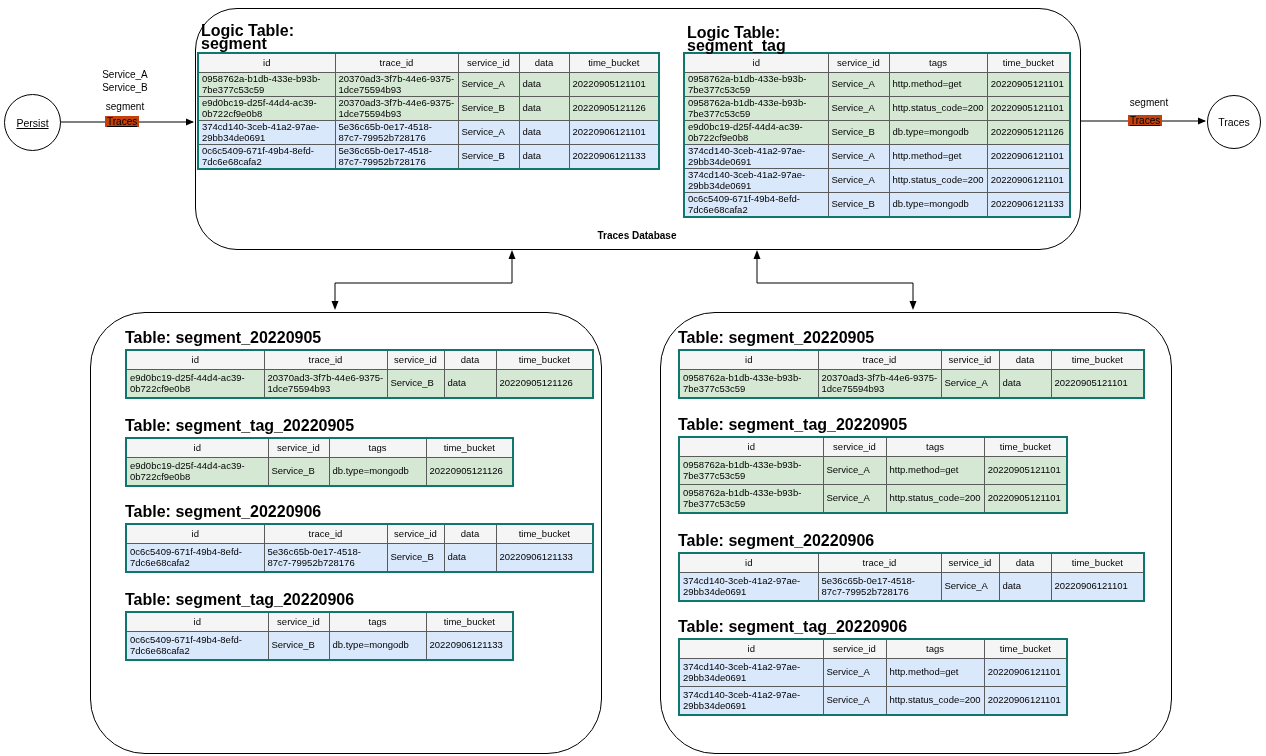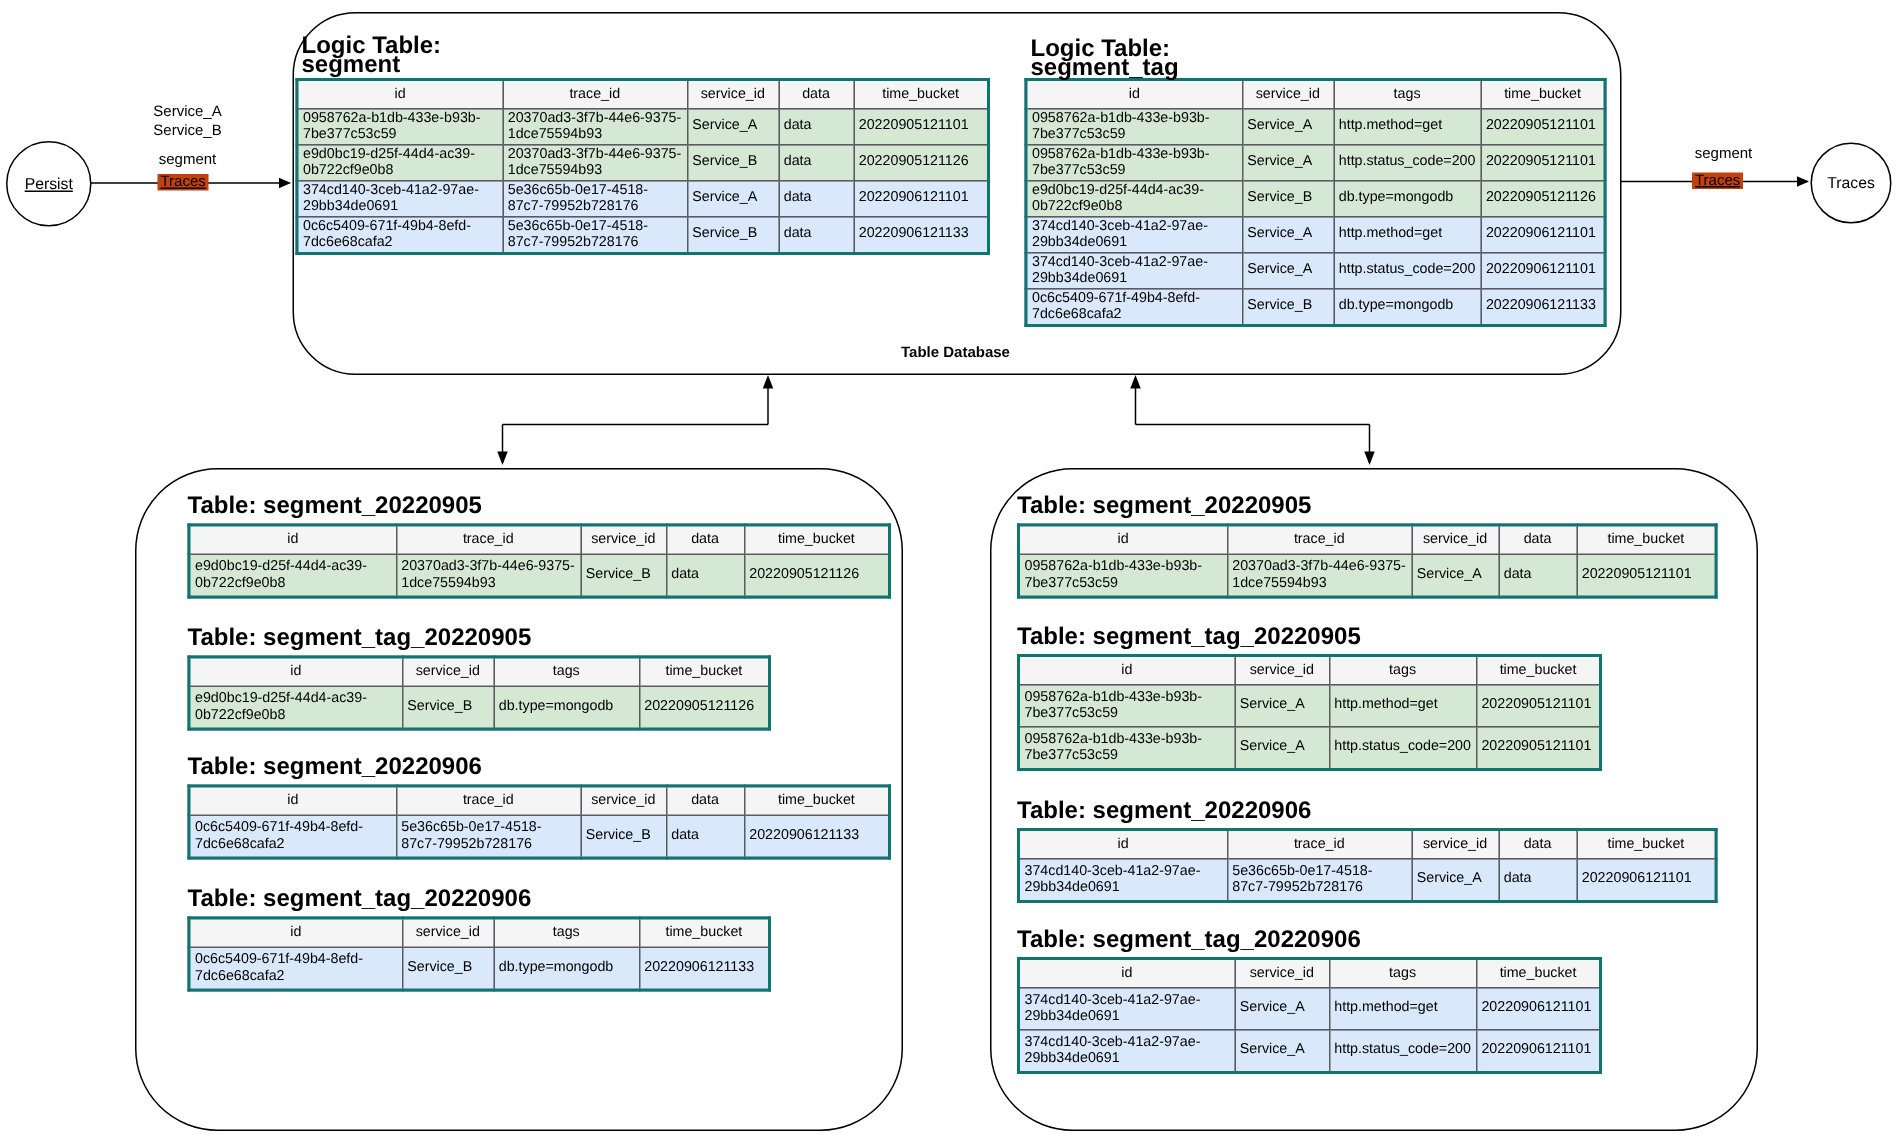--- a/index.html
+++ b/index.html
@@ -199,21 +199,21 @@
           <tr class="tint-blue">
             <td>0c6c5409-671f-49b4-8efd-7dc6e68cafa2</td>
             <td>Service_B</td>
             <td>db.type=mongodb</td>
             <td>20220906121133</td>
           </tr>
         </tbody>
       </table>
     </div>
 
-  <div class="abs boxlabel" style="left:195px;top:230px;width:884px;">Table Database</div>
+  <div class="abs boxlabel" style="left:195px;top:230px;width:884px;">Traces Database</div>
 
   <div class="abs dsbox" style="left:90px;top:312px;width:510px;height:440px;"></div>
 
   <div class="abs caption" style="left:125px;top:331px;">Table: segment_20220905</div>
   <div class="abs tblwrap ds-t" style="left:125px;top:349px;">
       <table>
         <colgroup>
           <col style="width: 138px;">
           <col style="width: 123px;">
           <col style="width: 57px;">

